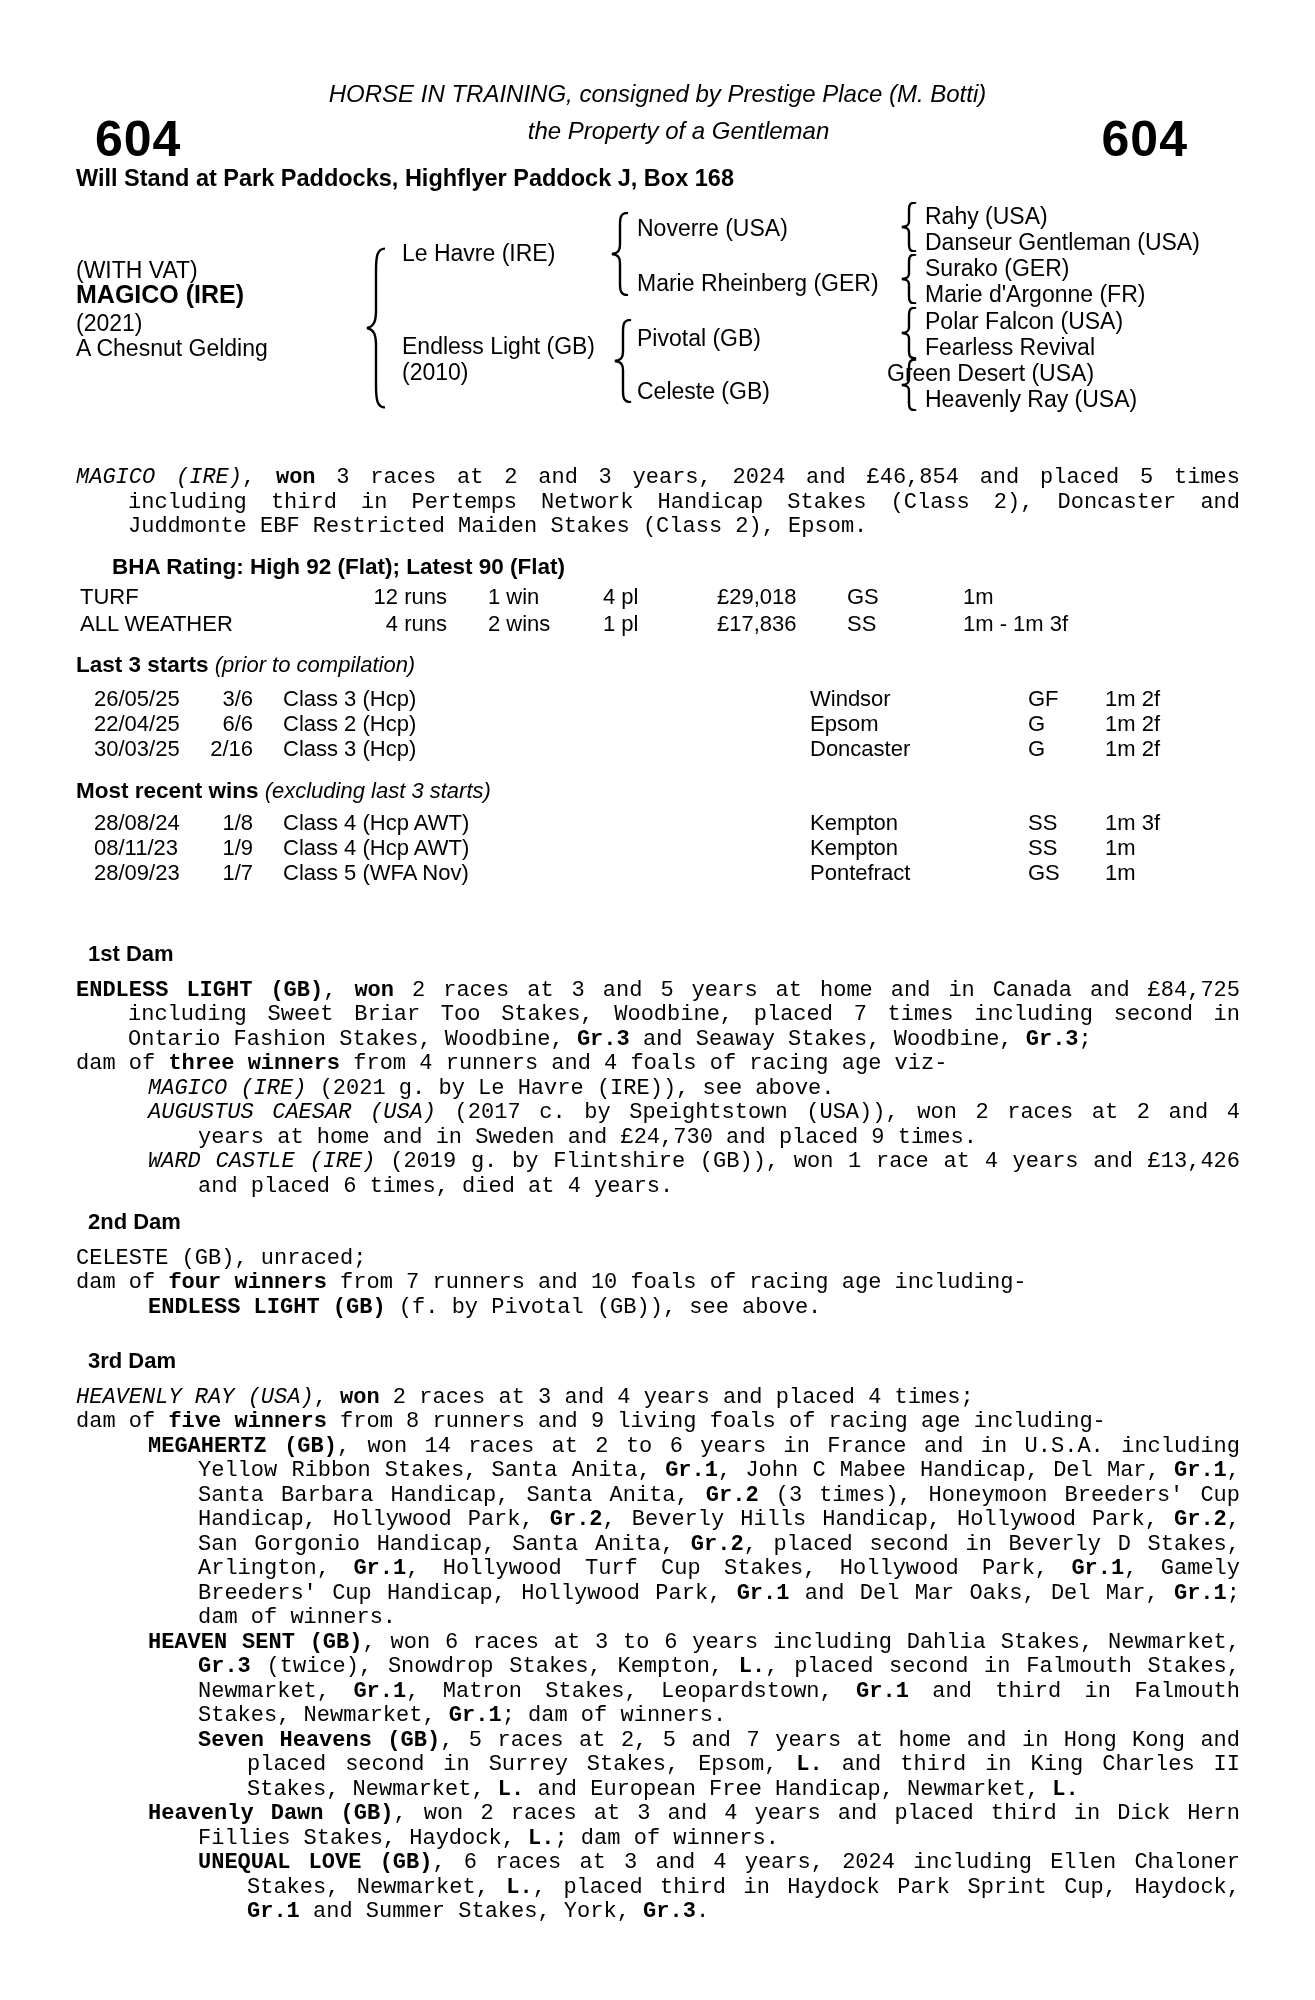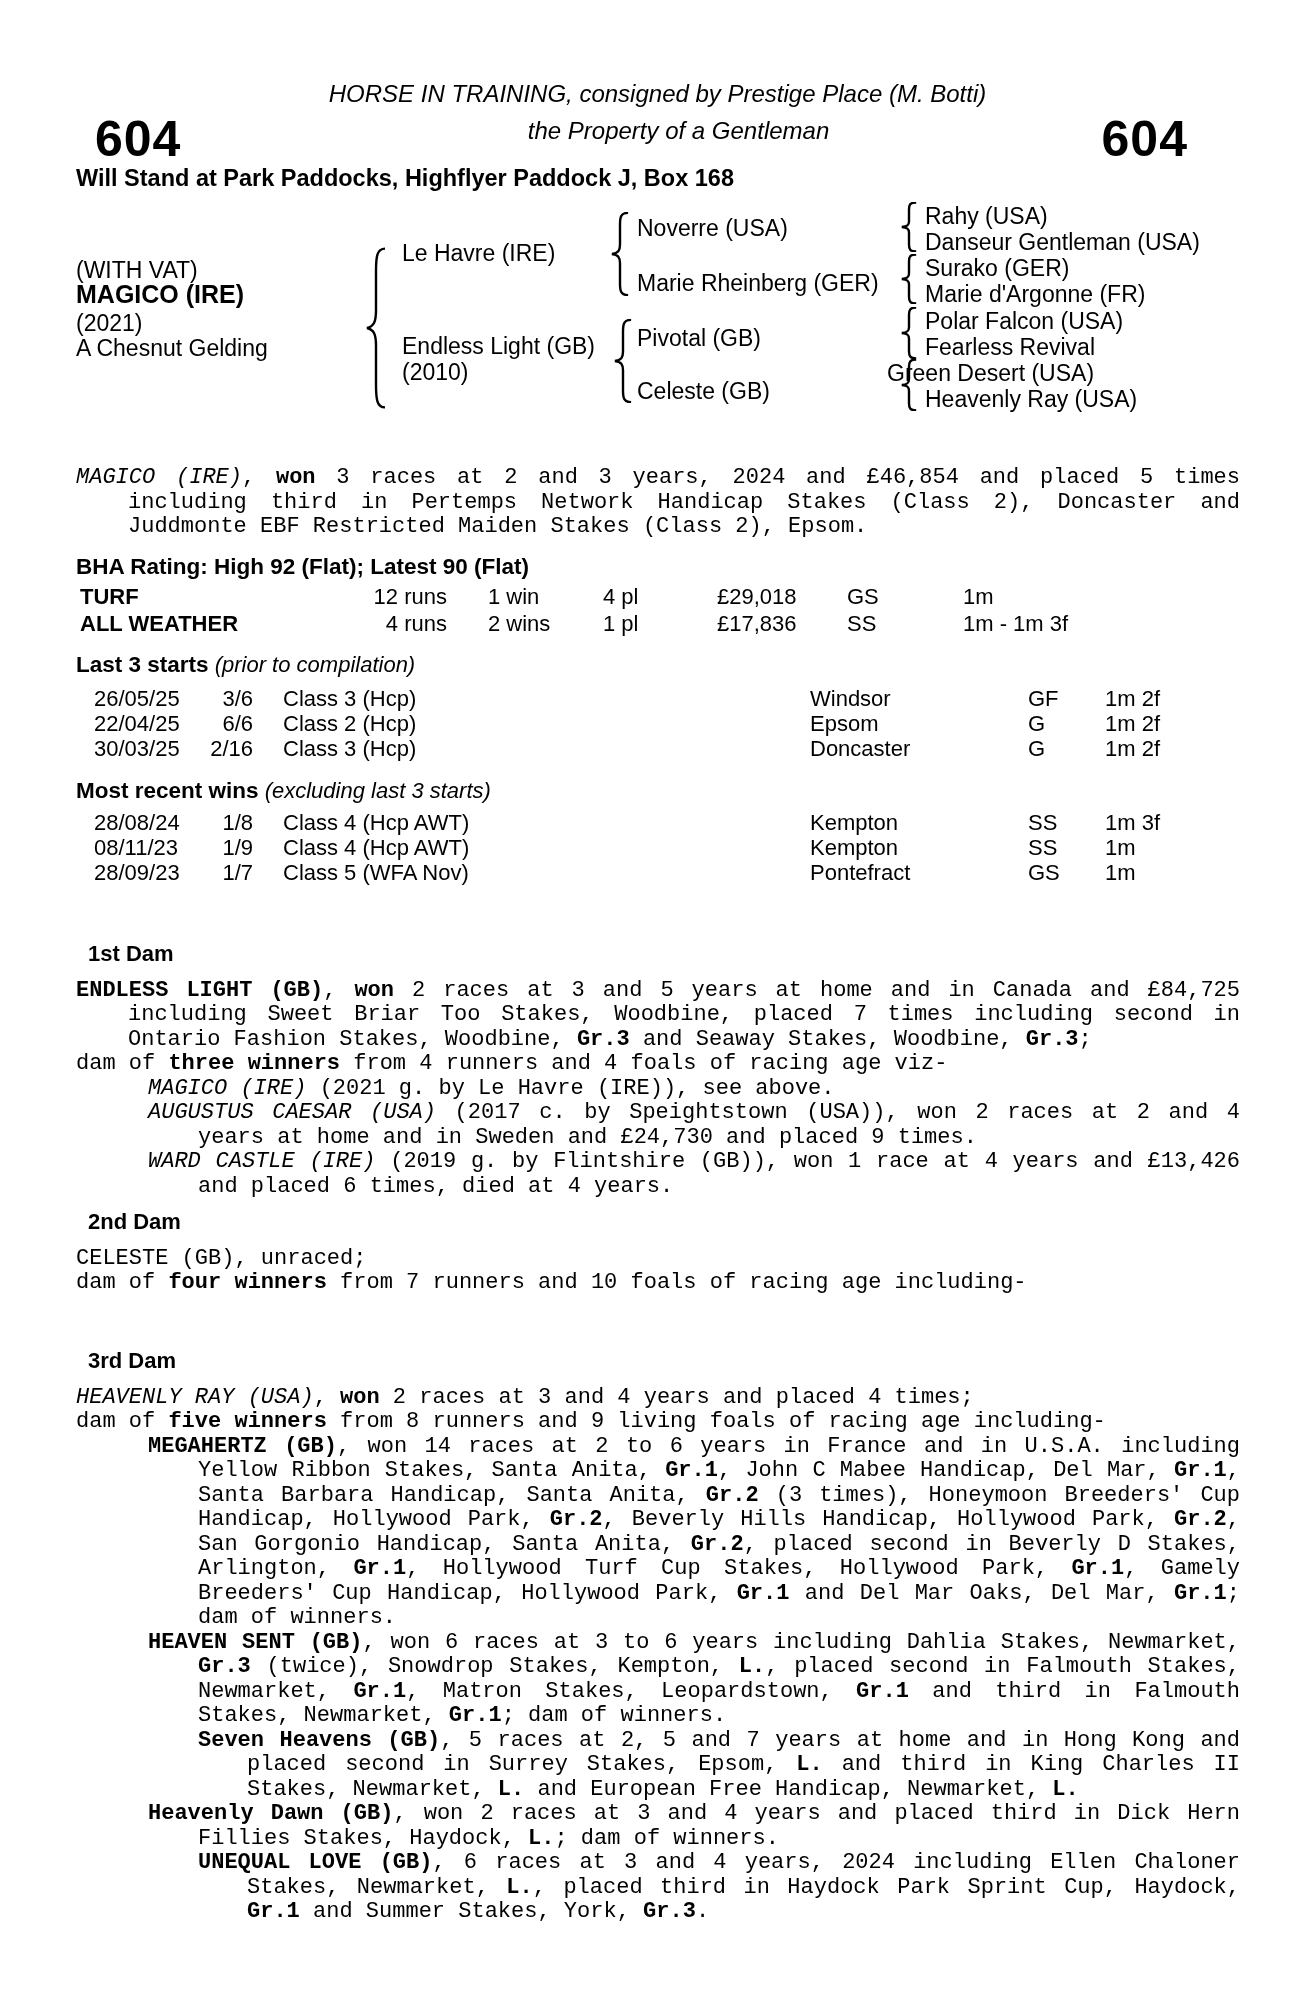--- a/index.html
+++ b/index.html
@@ -32,28 +32,28 @@
   .body-text { font-size:22px; line-height:24.5px; }
   .sec { position:absolute; left:76px; width:1164px; }
   .para { margin:0; text-align:justify;font-family:Liberation Mono, monospace; }
   .p0 { padding-left:52px;  text-indent:-52px; }
   .p1 { padding-left:122px; text-indent:-50px; }
   .p2 { padding-left:171px; text-indent:-49px; }
   .seg-b  { font-weight:bold; }
   .seg-i  { font-style:italic; }
   h3.dam-title { margin:12px; font-size:22px; font-weight:bold; line-height:24.5px; }
 
-  .bold-line { font-weight:bold; font-size:22.5px; }
+  .bold-line { font-weight:bold; font-size:22.5px;margin-left:36px; }
   .tbl-head .title { font-weight:bold; font-size:22.5px; }
   .tbl-head .note  { font-style:italic; font-size:22px; }
 
   
   .trow { position:absolute; left:76px; width:1164px; height:25px; font-size:22px; white-space:nowrap; }
   .trow span { position:absolute; top:0; }
-  .c-surface { left:4px;font-weight:bold; }
+  .c-surface { left:4px; }
   .c-runs  { left:250px; width:121px; text-align:right; }
   .c-wins  { left:412px; }
   .c-pl    { left:527px; }
   .c-money { left:641px; }
   .c-going { left:771px; }
   .c-dist  { left:887px; }
 
   .c-date   { left:18px; }
   .c-pos    { left:100px; width:77px; text-align:right; }
   .c-class  { left:207px; }
@@ -206,20 +206,21 @@
     <p class="para p0"><span class="seg-t">dam of </span><span class="seg-b">three winners</span><span class="seg-t"> from 4 runners and 4 foals of racing age viz-</span></p>
     <p class="para p1"><span class="seg-i">MAGICO (IRE)</span><span class="seg-t"> (2021 g. by Le Havre (IRE)), see above.</span></p>
     <p class="para p1"><span class="seg-i">AUGUSTUS CAESAR (USA)</span><span class="seg-t"> (2017 c. by Speightstown (USA)), won 2 races at 2 and 4 years at home and in Sweden and £24,730 and placed 9 times.</span></p>
     <p class="para p1"><span class="seg-i">WARD CASTLE (IRE)</span><span class="seg-t"> (2019 g. by Flintshire (GB)), won 1 race at 4 years and £13,426 and placed 6 times, died at 4 years.</span></p>
   </section>
 
   <section class="sec body-text" style="top:1198px;">
     <h3 class="dam-title">2nd Dam</h3>
     <p class="para p0"><span class="seg-t">CELESTE (GB), unraced;</span></p>
     <p class="para p0"><span class="seg-t">dam of </span><span class="seg-b">four winners</span><span class="seg-t"> from 7 runners and 10 foals of racing age including-</span></p>
+    <p class="para p1"><span class="seg-b">ENDLESS LIGHT (GB)</span><span class="seg-t"> (f. by Pivotal (GB)), see above.</span></p>
   </section>
 
   <section class="sec body-text" style="top:1337px;">
     <h3 class="dam-title">3rd Dam</h3>
     <p class="para p0"><span class="seg-i">HEAVENLY RAY (USA)</span><span class="seg-t">, </span><span class="seg-b">won</span><span class="seg-t"> 2 races at 3 and 4 years and placed 4 times;</span></p>
     <p class="para p0"><span class="seg-t">dam of </span><span class="seg-b">five winners</span><span class="seg-t"> from 8 runners and 9 living foals of racing age including-</span></p>
     <p class="para p1"><span class="seg-b">MEGAHERTZ (GB)</span><span class="seg-t">, won 14 races at 2 to 6 years in France and in U.S.A. including Yellow Ribbon Stakes, Santa Anita, </span><span class="seg-b">Gr.1</span><span class="seg-t">, John C Mabee Handicap, Del Mar, </span><span class="seg-b">Gr.1</span><span class="seg-t">, Santa Barbara Handicap, Santa Anita, </span><span class="seg-b">Gr.2</span><span class="seg-t"> (3 times), Honeymoon Breeders' Cup Handicap, Hollywood Park, </span><span class="seg-b">Gr.2</span><span class="seg-t">, Beverly Hills Handicap, Hollywood Park, </span><span class="seg-b">Gr.2</span><span class="seg-t">, San Gorgonio Handicap, Santa Anita, </span><span class="seg-b">Gr.2</span><span class="seg-t">, placed second in Beverly D Stakes, Arlington, </span><span class="seg-b">Gr.1</span><span class="seg-t">, Hollywood Turf Cup Stakes, Hollywood Park, </span><span class="seg-b">Gr.1</span><span class="seg-t">, Gamely Breeders' Cup Handicap, Hollywood Park, </span><span class="seg-b">Gr.1</span><span class="seg-t"> and Del Mar Oaks, Del Mar, </span><span class="seg-b">Gr.1</span><span class="seg-t">; dam of winners.</span></p>
     <p class="para p1"><span class="seg-b">HEAVEN SENT (GB)</span><span class="seg-t">, won 6 races at 3 to 6 years including Dahlia Stakes, Newmarket, </span><span class="seg-b">Gr.3</span><span class="seg-t"> (twice), Snowdrop Stakes, Kempton, </span><span class="seg-b">L.</span><span class="seg-t">, placed second in Falmouth Stakes, Newmarket, </span><span class="seg-b">Gr.1</span><span class="seg-t">, Matron Stakes, Leopardstown, </span><span class="seg-b">Gr.1</span><span class="seg-t"> and third in Falmouth Stakes, Newmarket, </span><span class="seg-b">Gr.1</span><span class="seg-t">; dam of winners.</span></p>
     <p class="para p2"><span class="seg-b">Seven Heavens (GB)</span><span class="seg-t">, 5 races at 2, 5 and 7 years at home and in Hong Kong and placed second in Surrey Stakes, Epsom, </span><span class="seg-b">L.</span><span class="seg-t"> and third in King Charles II Stakes, Newmarket, </span><span class="seg-b">L.</span><span class="seg-t"> and European Free Handicap, Newmarket, </span><span class="seg-b">L.</span></p>
     <p class="para p1"><span class="seg-b">Heavenly Dawn (GB)</span><span class="seg-t">, won 2 races at 3 and 4 years and placed third in Dick Hern Fillies Stakes, Haydock, </span><span class="seg-b">L.</span><span class="seg-t">; dam of winners.</span></p>

